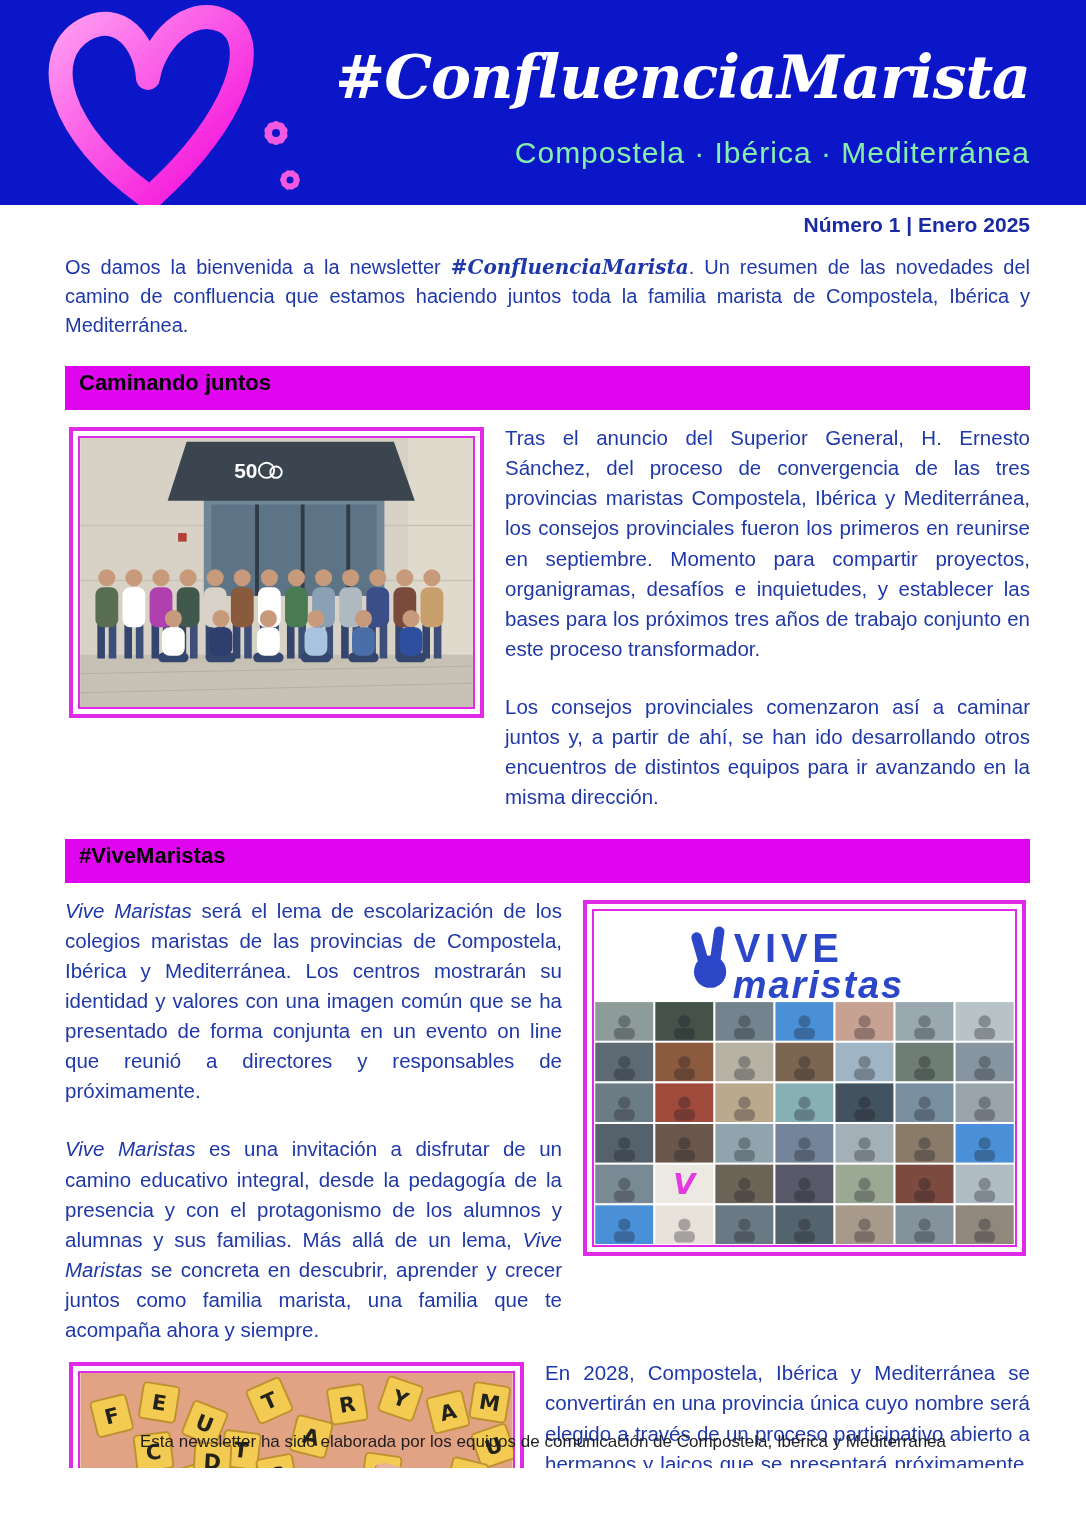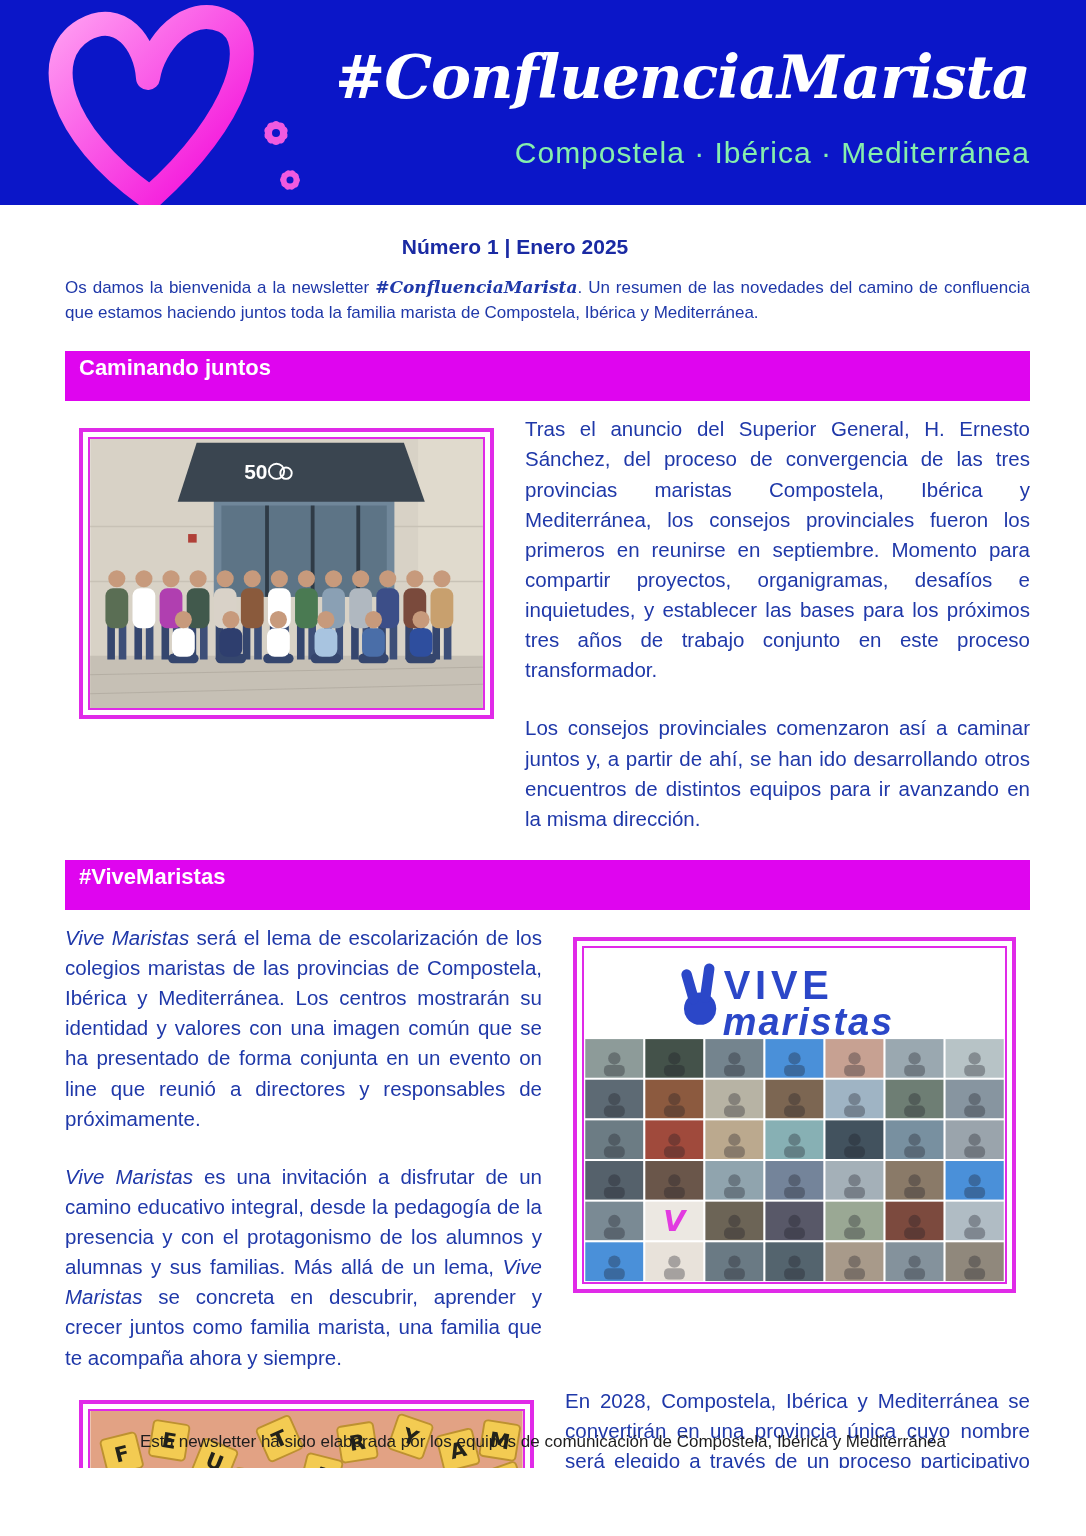--- a/index.html
+++ b/index.html
@@ -7,38 +7,38 @@
         font-family:"Liberation Sans",sans-serif;}
   
   .banner{position:relative;height:205px;background:#0b16c8;}
   .banner .heart{position:absolute;left:0;top:0;}
   .banner .title{position:absolute;right:56px;top:42px;color:#fff;
      font-family:"DejaVu Serif",serif;font-style:italic;font-weight:bold;
      font-size:60px;letter-spacing:-1px;white-space:nowrap;}
   .banner .subtitle{position:absolute;right:56px;top:136px;color:#86efac;
      font-size:30px;letter-spacing:1px;white-space:nowrap;}
   
-  .issue{margin:30px 56px 0 0;text-align:center;color:#1a2aa3;
+  .issue{margin:8px 56px 0 0;text-align:right;color:#1a2aa3;
      font-weight:bold;font-size:21px;}
   
-  .intro{margin:16px 56px 0 65px;color:#1f38a9;font-size:17px;
+  .intro{margin:16px 56px 0 65px;color:#1f38a9;font-size:20px;
      line-height:1.45;text-align:justify;}
   .script{font-family:"DejaVu Serif",serif;font-style:italic;font-weight:bold;}
   
-  .section-bar{margin:26px 56px 0 65px;background:#df05ef;color:#ffffff;
-     font-weight:bold;font-size:22px;padding:4px 0 20px 14px;}
+  .section-bar{margin:26px 56px 0 65px;background:#df05ef;color:#000000;
+     font-weight:bold;font-size:22px;padding:4px 0 14px 14px;}
   
   .row{margin:13px 56px 0 65px;display:flex;gap:17px;align-items:flex-start;}
   .text-col{flex:1;color:#1f38a9;font-size:20.5px;line-height:1.47;text-align:justify;}
   .text-col p{margin:0 0 28px 0;}
   .text-col p:last-child{margin-bottom:0;}
   .it{font-style:italic;}
   
   .photo-frame{flex:0 0 auto;border:4px solid #e02ae8;background:#fff;
-     padding:5px;margin:14px;}
+     padding:5px;margin:4px;}
   .photo-inner{border:2px solid #e02ae8;display:block;line-height:0;}
   
   .footer{position:absolute;left:0;right:0;bottom:16px;text-align:center;color:#1d1d1d;}
   .footer .f1{font-size:17px;}
   .footer .f2{font-size:15px;margin-top:4px;}
 </style>
 </head>
 <body>
 
 <div class="page">

